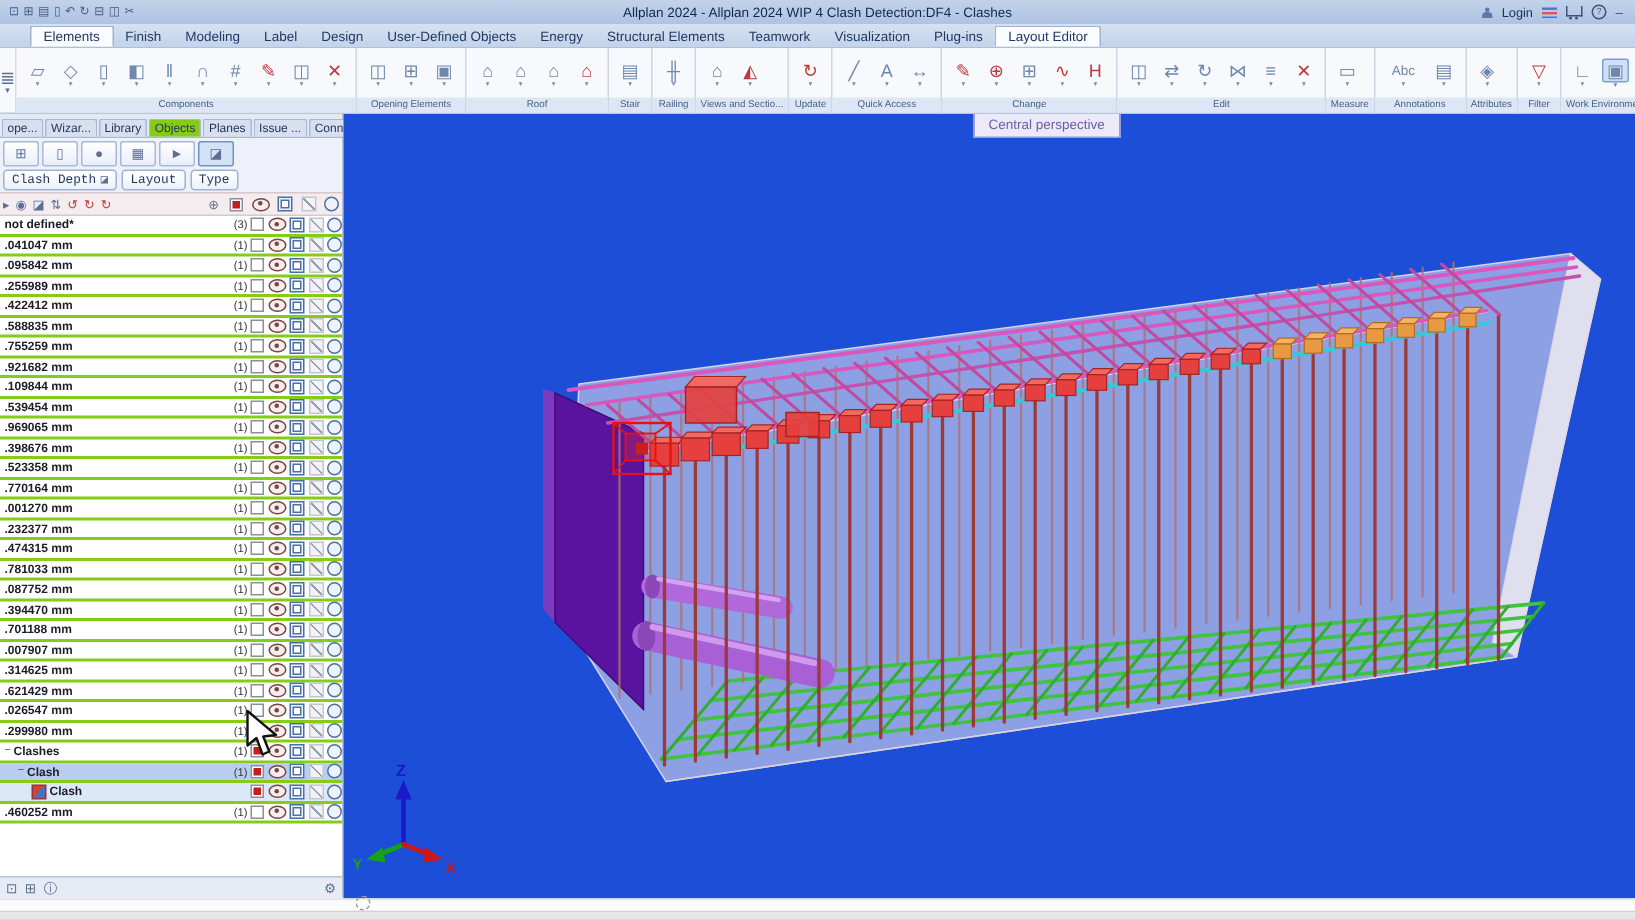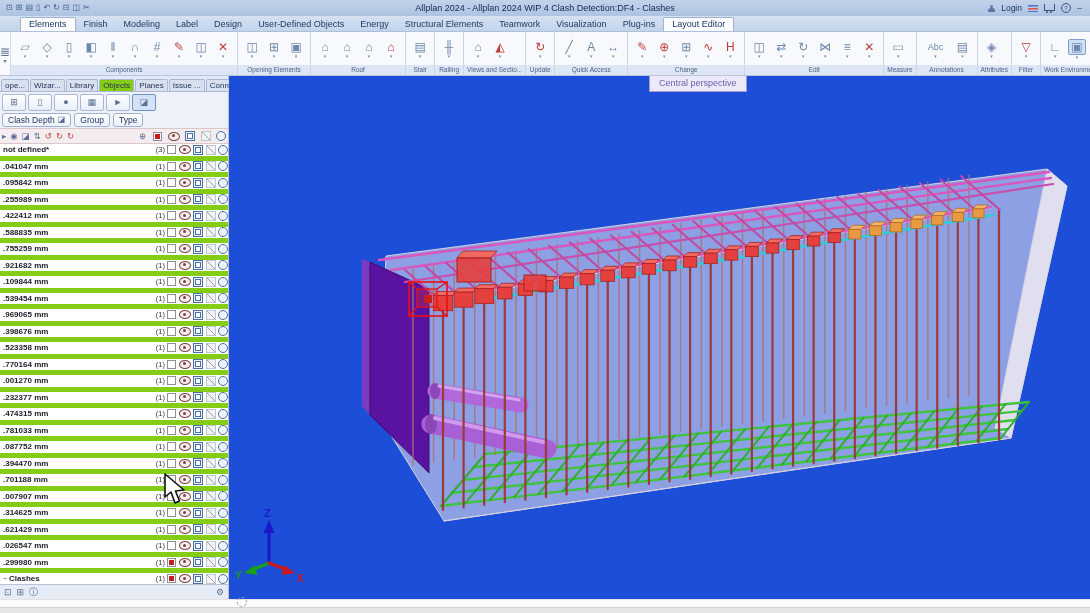--- a/index.html
+++ b/index.html
@@ -47,28 +47,28 @@
   .p-header .ttl{font-size:8.5px;font-weight:bold;}
   .p-hbtn{margin-left:auto;width:11px;height:10px;border:1px solid #9fb0ce;background:#e9eef8;font-size:7px;line-height:9px;text-align:center;color:#44608c;}
   .p-hbtn + .p-hbtn{margin-left:2px;}
   .p-tabs{display:flex;align-items:flex-end;height:15px;padding-left:1px;background:#e4eaf5;border-bottom:1px solid #aab9d6;}
   .ptab{font-size:8px;color:#25355a;background:#d8e0ef;border:1px solid #a8b8d8;border-bottom:none;border-radius:2px 2px 0 0;padding:1px 3px;margin-right:1px;white-space:nowrap;}
   .ptab.active{background:#84cc16;font-weight:normal;}
   .p-icons{height:18px;display:flex;align-items:center;gap:2px;padding:1px 2px;background:#eef1f9;}
   .picon{width:22px;height:15px;border:1px solid #aab9d8;border-radius:2px;background:linear-gradient(#ffffff,#e8eef9);color:#5b7094;font-size:9px;line-height:14px;text-align:center;}
   .picon.active{background:#d4e2f6;border-color:#6f93c6;}
   .p-filters{height:16px;display:flex;align-items:center;gap:3px;padding:0 2px;background:#eef1f9;}
-  .fbtn{border:1px solid #9fb2d4;border-radius:3px;background:linear-gradient(#ffffff,#ecf1fa);color:#22365e;font-size:8.5px;padding:1px 5px;white-space:nowrap;display:flex;align-items:flex-start;gap:3px;}
+  .fbtn{border:1px solid #9fb2d4;border-radius:3px;background:linear-gradient(#ffffff,#ecf1fa);color:#22365e;font-size:8.5px;padding:1px 5px;white-space:nowrap;display:flex;align-items:flex-start;gap:3px;font-family:Liberation Mono, monospace;}
   .fbtn .tagg{color:#5b7094;font-size:8px;}
   .p-listbar{height:14px;display:flex;align-items:center;padding:0 2px;background:#f4ecee;border-top:1px solid #d8c8cc;border-bottom:1px solid #d8c8cc;}
   .lbicon{font-size:8.5px;color:#5b7094;margin-right:4px;}
   .lbicon.red{color:#c23b3b;}
   .lb-right{margin-left:auto;display:flex;align-items:center;gap:3px;}
   .p-list{flex:1;background:#fff;overflow:hidden;position:relative;}
-  .prow{height:11.5px;display:flex;align-items:center;padding-left:3px;border-bottom:5px solid #84cc16;}
+  .prow{height:11.5px;display:flex;align-items:center;padding-left:3px;border-bottom:2px solid #84cc16;}
   .prow.sel1{background:#b8cdf0;}
   .prow.sel2{background:#dce7f8;}
   .rexp{width:6px;font-size:7px;color:#444;line-height:8px;}
   .rlab{font-size:8px;font-weight:bold;color:#1c1c28;white-space:nowrap;overflow:hidden;}
   .rcount{margin-left:auto;font-size:7.5px;color:#333;padding-right:2px;}
   .cb{width:7px;height:7px;border:1px solid #8a8f9a;background:#fff;margin-right:3px;position:relative;flex:none;}
   .cb.red::after{content:"";position:absolute;left:1px;top:1px;right:1px;bottom:1px;background:#c41f1f;}
   .ic-eye{width:10px;height:7px;border:1px solid #7a4545;border-radius:50%;position:relative;margin-right:2px;flex:none;background:#f6eded;}
   .ic-eye::after{content:"";position:absolute;left:3px;top:1.5px;width:3px;height:3px;border-radius:50%;background:#7a4545;}
   .ic-cube{width:8px;height:8px;border:1px solid #4a6fa5;position:relative;margin-right:3px;flex:none;background:#eef3fb;}
@@ -404,21 +404,21 @@
       <div class="p-icons" id="picons">
           <span class="picon">⊞</span>
           <span class="picon">▯</span>
           <span class="picon">●</span>
           <span class="picon">▦</span>
           <span class="picon">►</span>
           <span class="picon active">◪</span>
         </div>
       <div class="p-filters" id="pfilters">
           <span class="fbtn">Clash Depth<span class="tagg">◪</span></span>
-          <span class="fbtn">Group</span>
+          <span class="fbtn">Layout</span>
           <span class="fbtn">Type</span>
         </div>
       <div class="p-listbar" id="plistbar">
           <span class="lbicon">▸</span>
           <span class="lbicon">◉</span>
           <span class="lbicon">◪</span>
           <span class="lbicon">⇅</span>
           <span class="lbicon red">↺</span>
           <span class="lbicon red">↻</span>
           <span class="lbicon red">↻</span>

